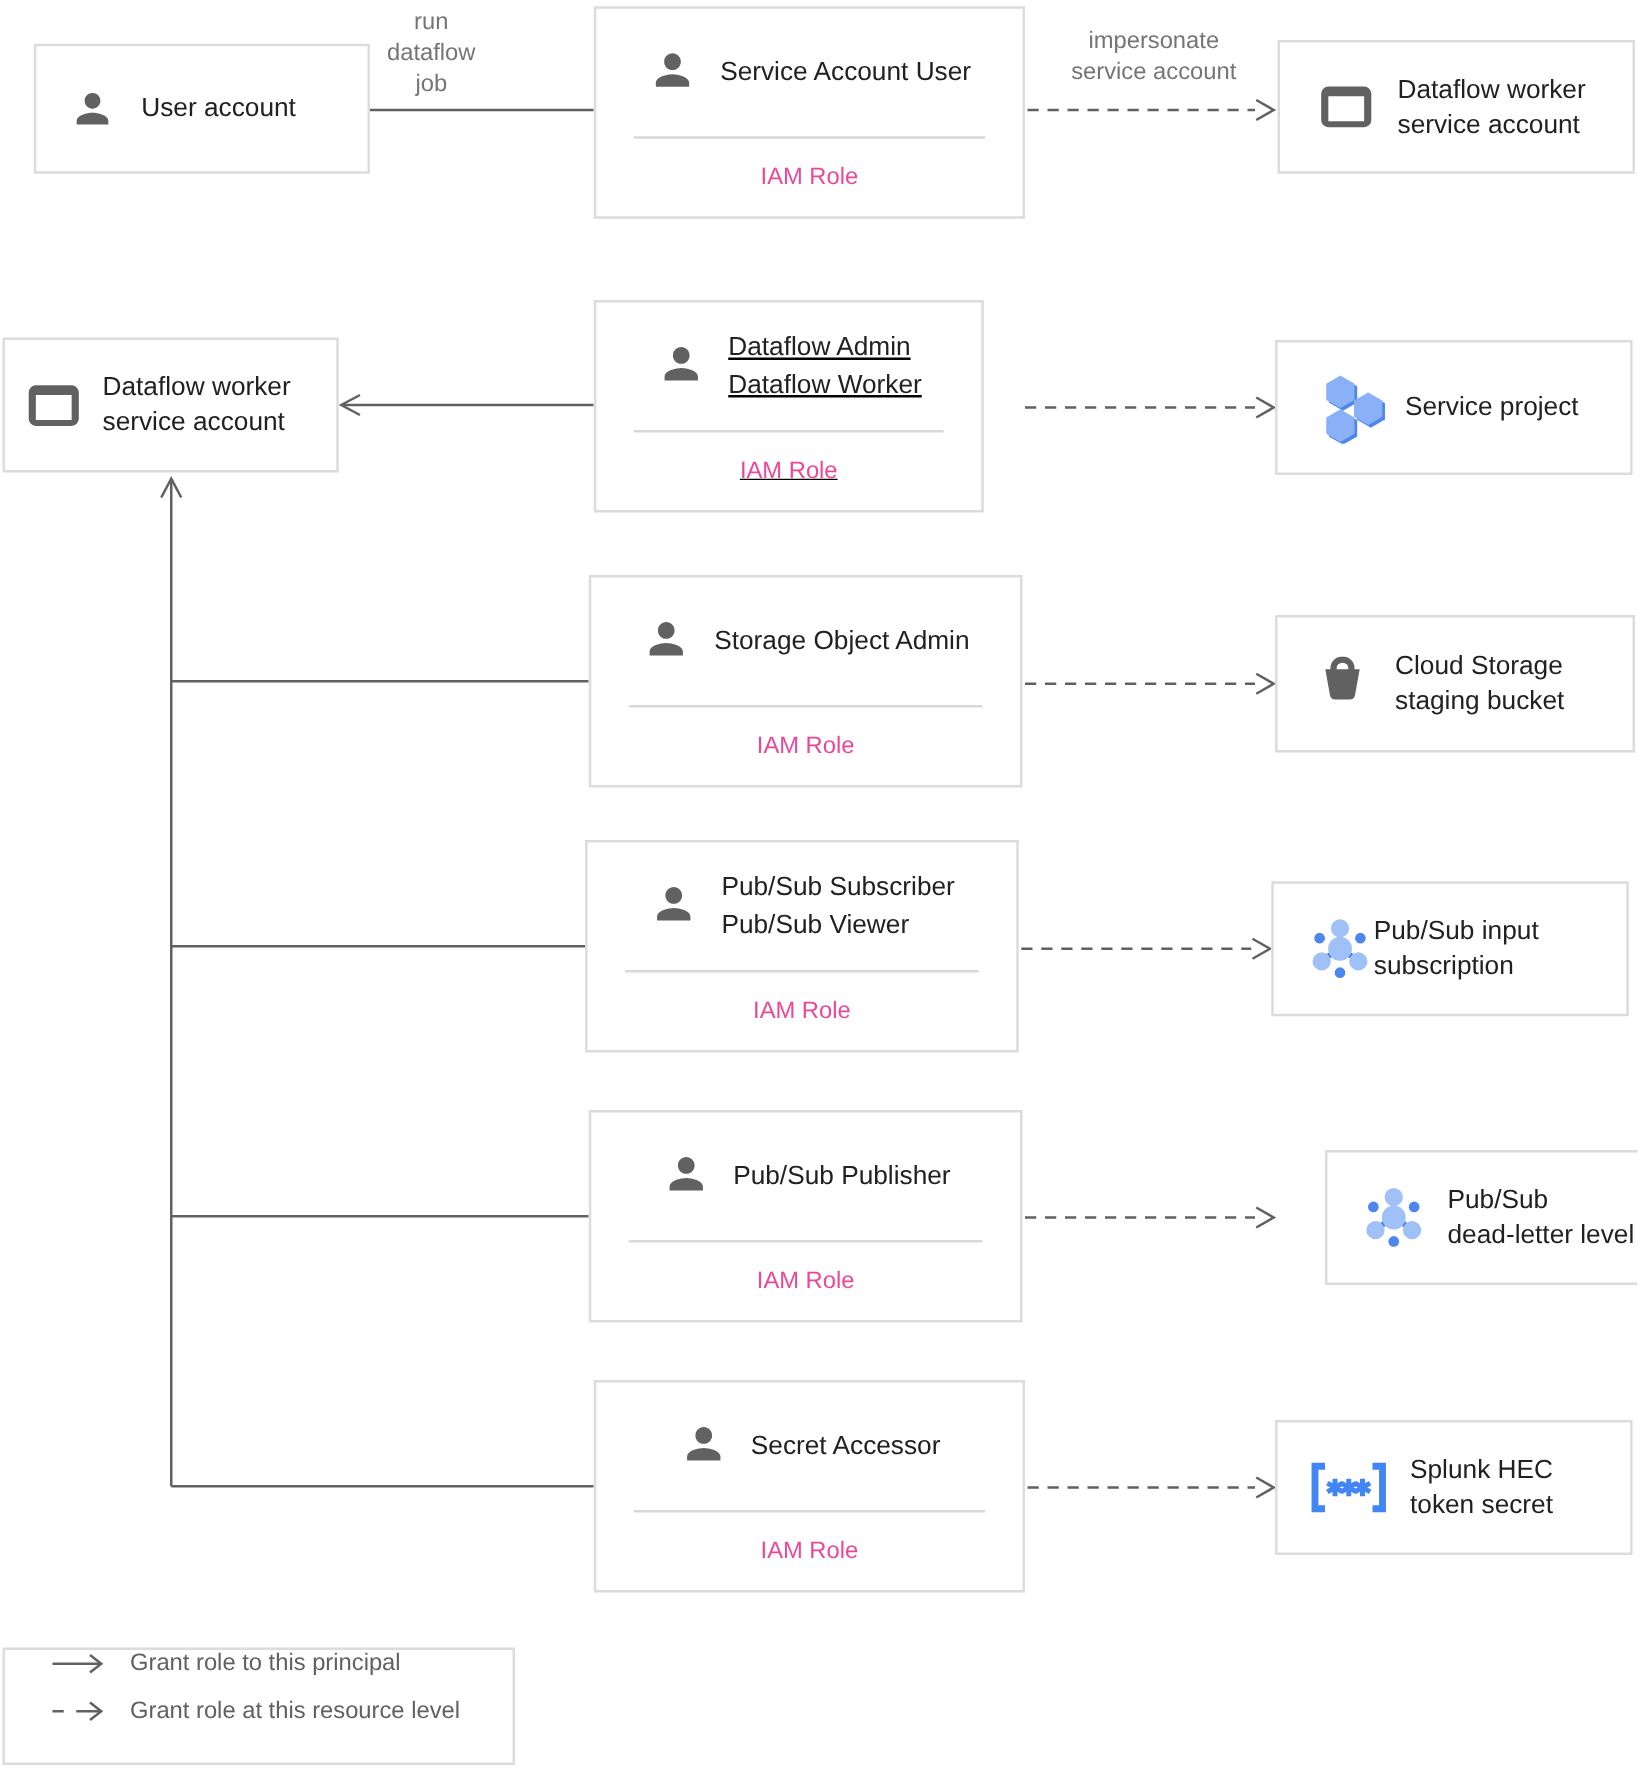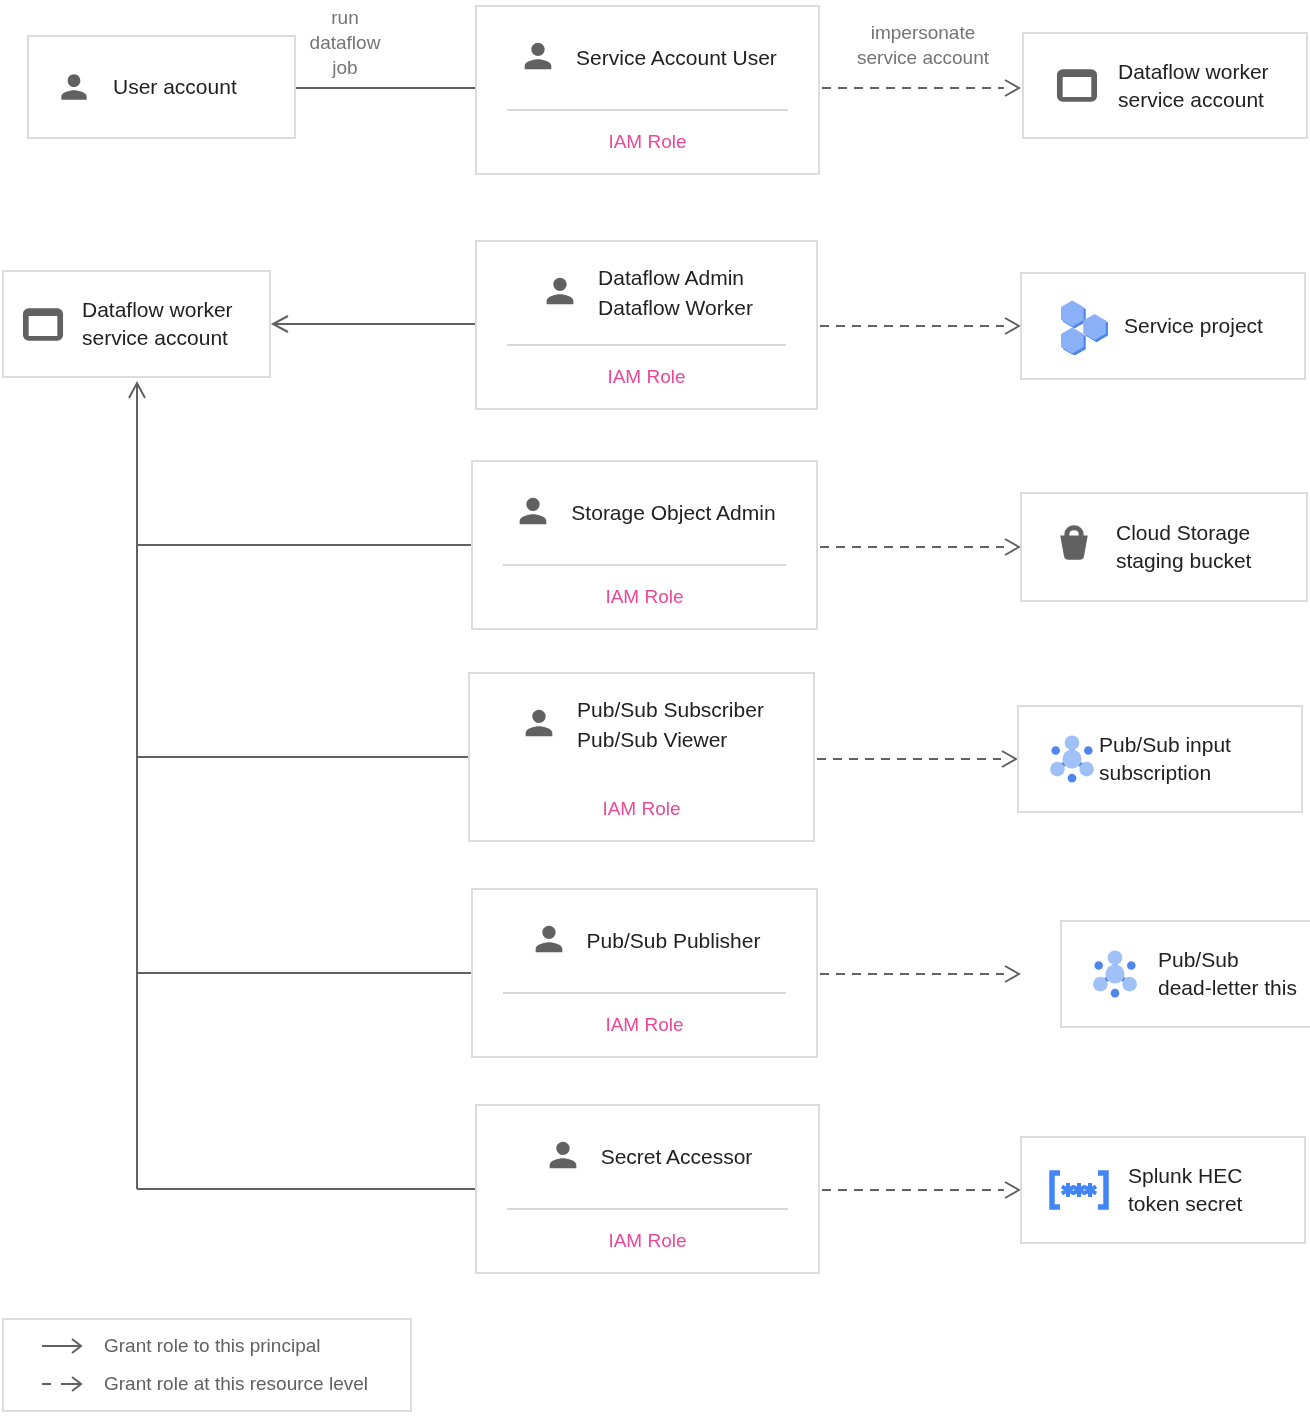--- a/index.html
+++ b/index.html
@@ -17,21 +17,21 @@
   .iam .head .txt{font-size:21px;color:#212121;line-height:30px;}
   .iam .head .txt .line{display:block;}
   .iam .divider{border-top:2px solid #d8d8d8;margin:0 30px;height:0;}
   .iam .iamrole{flex:1;display:flex;align-items:center;justify-content:center;
                 font-size:19px;color:#ec4899;}
   .edge-label{position:absolute;color:#757575;font-size:19px;line-height:25px;text-align:center;}
   svg.overlay{position:absolute;left:0;top:0;pointer-events:none;}
   .stroke{stroke:#616161;stroke-width:2;fill:none;}
   .dash{stroke-dasharray:9 7;}
   
-  #legend{display:flex;flex-direction:column;justify-content:center;gap:16px;padding-left:36px;}
+  #legend{display:flex;flex-direction:column;justify-content:flex-start;gap:16px;padding-left:36px;}
   .legend-row{display:flex;align-items:center;gap:18px;font-size:19px;color:#616161;}
   .legend-row .arrow{flex:0 0 auto;display:flex;align-items:center;}
 </style>
 </head>
 <body>
 
 <div id="canvas">
 
   <svg class="overlay" width="1310" height="1416">
     <g class="stroke">
@@ -135,21 +135,21 @@
       <svg width="42" height="35" viewBox="0 0 44 36">
           <path fill="#616161" fill-rule="evenodd" d="M7 1h30a6 6 0 0 1 6 6v22a6 6 0 0 1-6 6H7a6 6 0 0 1-6-6V7a6 6 0 0 1 6-6zm0 8h30v21H7V9z"></path>
         </svg>
     </span>
     <span class="txt">
       <span class="line">Dataflow worker</span>
       <span class="line">service account</span>
     </span>
   </div>
 
-  <div class="box iam" style="left:475px;top:240px;width:343px;height:170px;">
+  <div class="box iam" style="left:475px;top:240px;width:312px;height:170px;text-decoration:underline;">
     <div class="head">
       <span class="icon">
         <svg width="40" height="40" viewBox="0 0 24 24">
             <path fill="#616161" d="M12 12c2.21 0 4-1.79 4-4s-1.79-4-4-4-4 1.79-4 4 1.79 4 4 4zm0 2c-2.67 0-8 1.34-8 4v2h16v-2c0-2.66-5.33-4-8-4z"></path>
           </svg>
       </span>
       <div class="txt">
         <span class="line">Dataflow Admin</span>
         <span class="line">Dataflow Worker</span>
       </div>
@@ -193,21 +193,21 @@
         <path d="M13.5 11V8.5c0-3.5 2.9-6 6.5-6s6.5 2.5 6.5 6V11" stroke="#616161" stroke-width="4.5" fill="none"></path>
         <path d="M7.5 9.5h25l-3.4 18.8c-.3 1.8-1.9 3.2-3.8 3.2H14.7c-1.9 0-3.5-1.4-3.8-3.2L7.5 9.5z" fill="#616161"></path>
       </svg>
     </span>
     <span class="txt">
       <span class="line">Cloud Storage</span>
       <span class="line">staging bucket</span>
     </span>
   </div>
 
-  <div class="box iam" style="left:468px;top:672px;width:347px;height:170px;align-items:center;">
+  <div class="box iam" style="left:468px;top:672px;width:347px;height:170px;">
     <div class="head">
       <span class="icon">
         <svg width="40" height="40" viewBox="0 0 24 24">
             <path fill="#616161" d="M12 12c2.21 0 4-1.79 4-4s-1.79-4-4-4-4 1.79-4 4 1.79 4 4 4zm0 2c-2.67 0-8 1.34-8 4v2h16v-2c0-2.66-5.33-4-8-4z"></path>
           </svg>
       </span>
       <div class="txt">
         <span class="line">Pub/Sub Subscriber</span>
         <span class="line">Pub/Sub Viewer</span>
       </div>
@@ -266,21 +266,21 @@
         <circle cx="24" cy="9.5" r="6.5" fill="#a0c1f8"></circle>
         <circle cx="11" cy="33" r="6.5" fill="#a0c1f8"></circle>
         <circle cx="37" cy="33" r="6.5" fill="#a0c1f8"></circle>
         <circle cx="9.5" cy="16.5" r="3.8" fill="#4e86f0"></circle>
         <circle cx="38.5" cy="16.5" r="3.8" fill="#4e86f0"></circle>
         <circle cx="24" cy="41" r="3.8" fill="#4e86f0"></circle>
       </svg>
     </span>
     <span class="txt">
       <span class="line">Pub/Sub</span>
-      <span class="line">dead-letter this</span>
+      <span class="line">dead-letter level</span>
     </span>
   </div>
 
   <div class="box iam" style="left:475px;top:1104px;width:345px;height:170px;">
     <div class="head">
       <span class="icon">
         <svg width="40" height="40" viewBox="0 0 24 24">
             <path fill="#616161" d="M12 12c2.21 0 4-1.79 4-4s-1.79-4-4-4-4 1.79-4 4 1.79 4 4 4zm0 2c-2.67 0-8 1.34-8 4v2h16v-2c0-2.66-5.33-4-8-4z"></path>
           </svg>
       </span>

